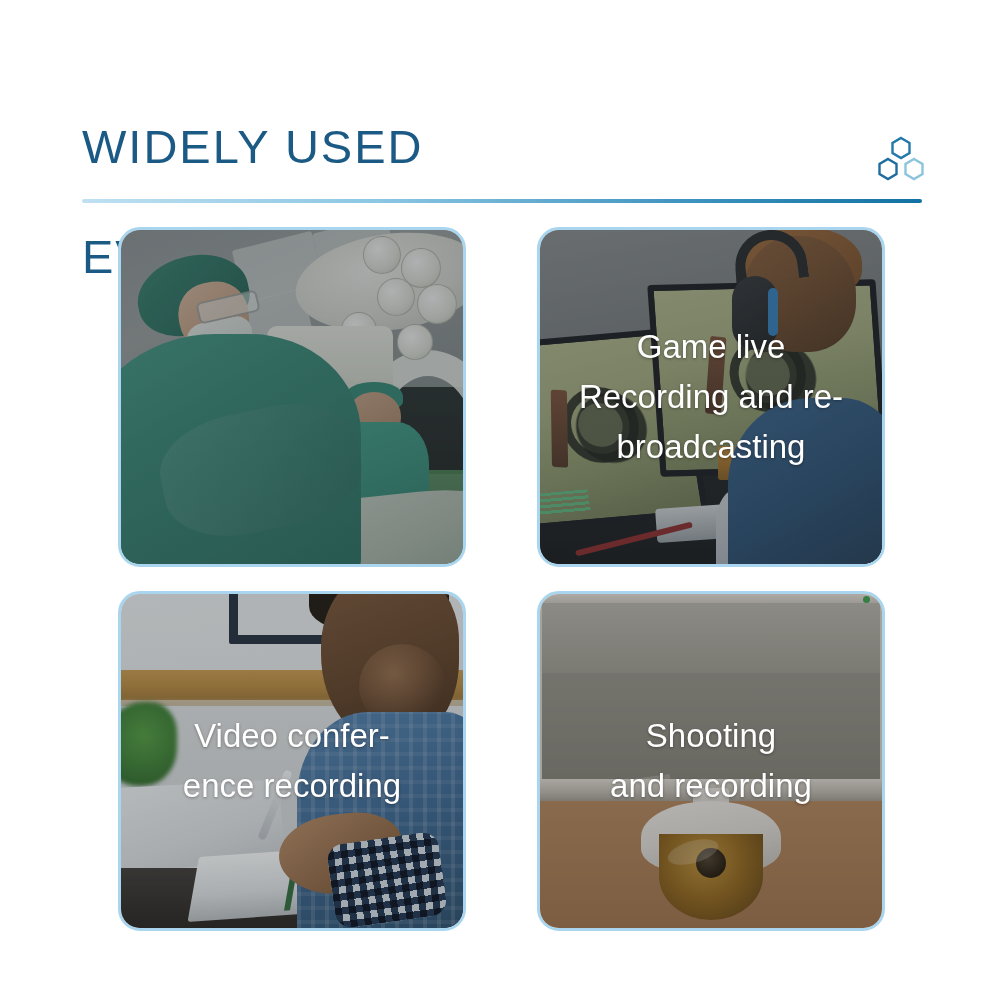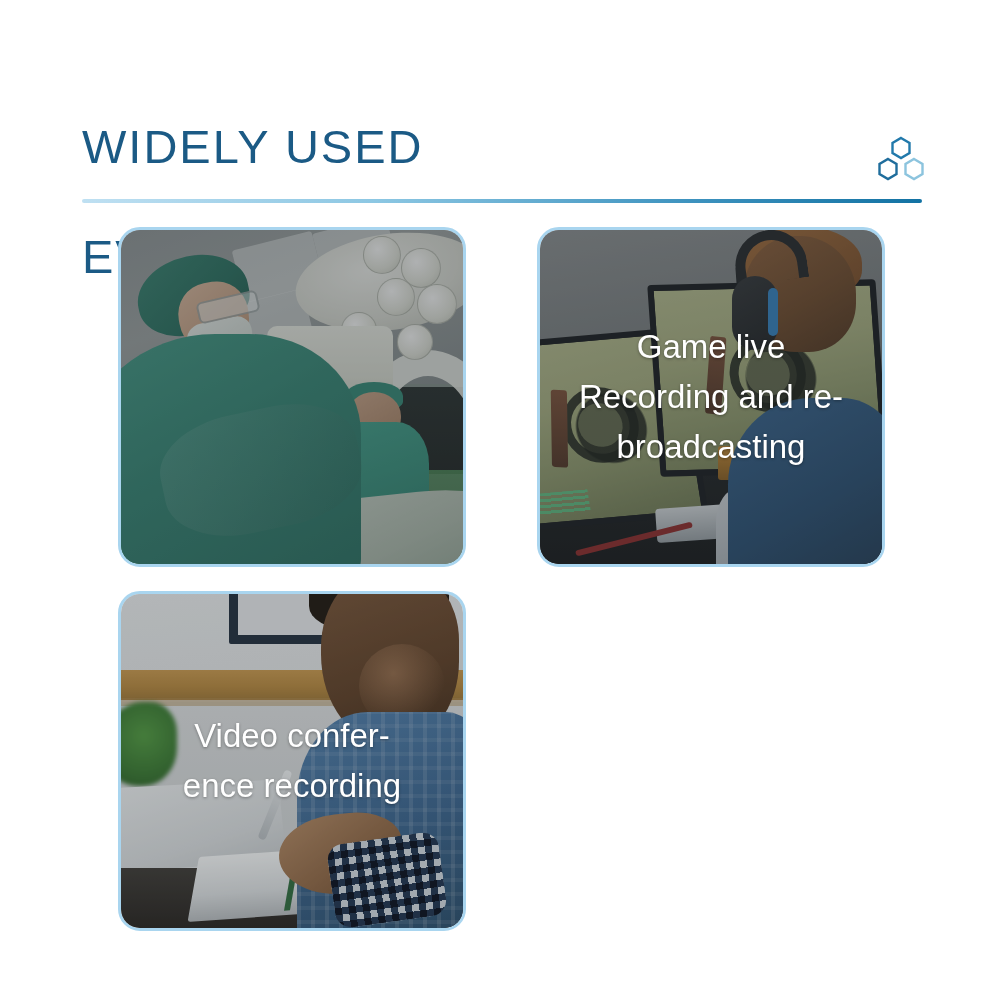--- a/index.html
+++ b/index.html
@@ -679,14 +679,37 @@
       <div class="vc-shirt-stripes"></div>
       <div class="vc-pen"></div>
       <div class="vc-hand"></div>
       <div class="vc-cuff"></div>
       <div class="veil"></div>
     </div>
     <div class="card-label">Video confer-
 ence recording</div>
   </div>
 
+  <div class="card c4">
+    <div class="photo">
+      <div class="cc-wall"></div>
+      <div class="cc-monitor"></div>
+      <div class="cc-feed">
+        <div class="cc-backwall"></div>
+        <div class="cc-floor"></div>
+        <div class="cc-shelf-r"></div>
+
+      </div>
+      <div class="cc-bezel-top"></div>
+      <div class="cc-led"></div>
+      <div class="cc-bezel-bottom"></div>
+      <div class="cc-cam-mount"></div>
+      <div class="cc-cam-base"></div>
+      <div class="cc-cam-dome"></div>
+      <div class="cc-cam-lens"></div>
+      <div class="cc-cam-gloss"></div>
+      <div class="veil"></div>
+    </div>
+    <div class="card-label">Shooting
+and recording</div>
+  </div>
 
 </div>
 
 </body></html>

